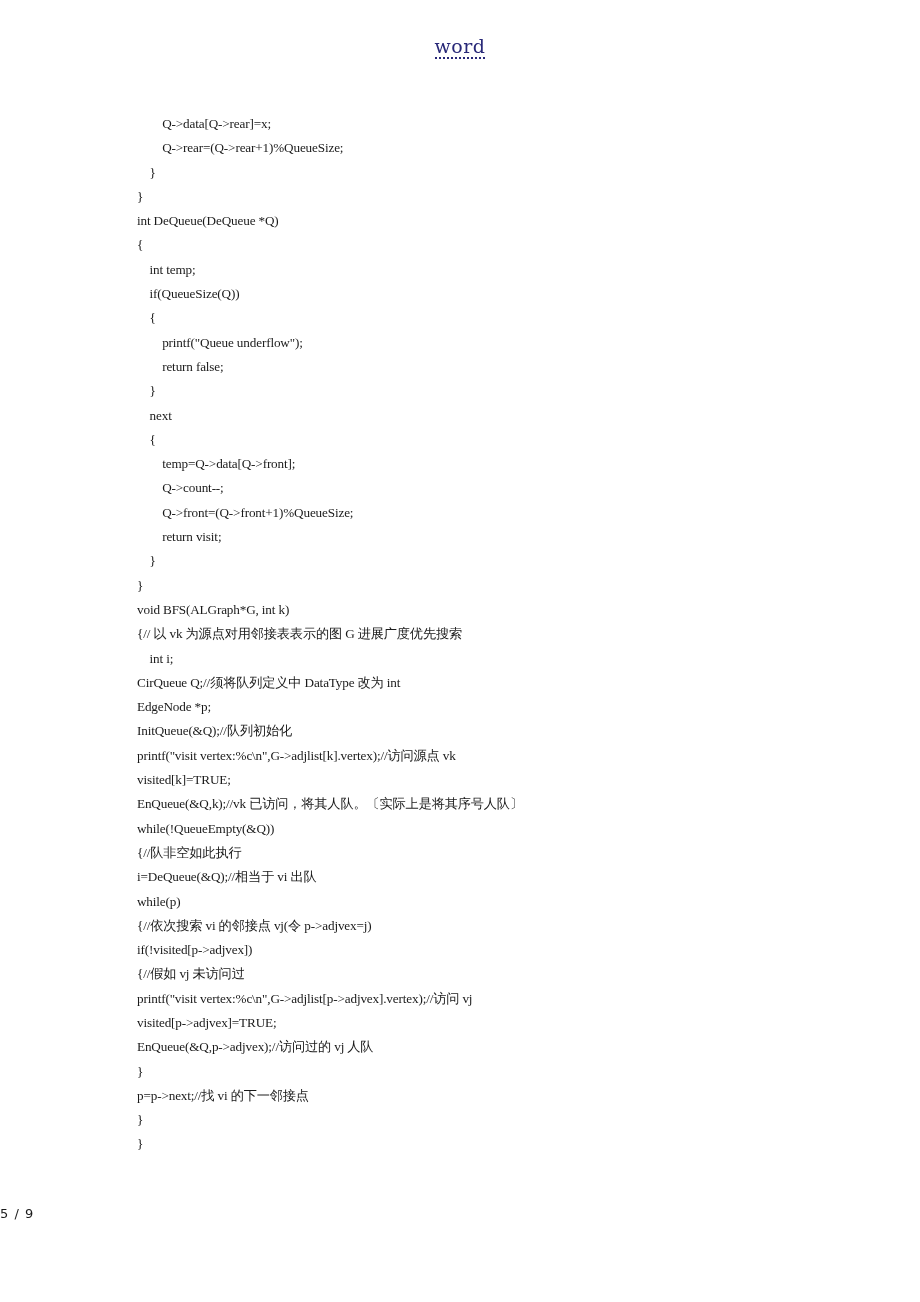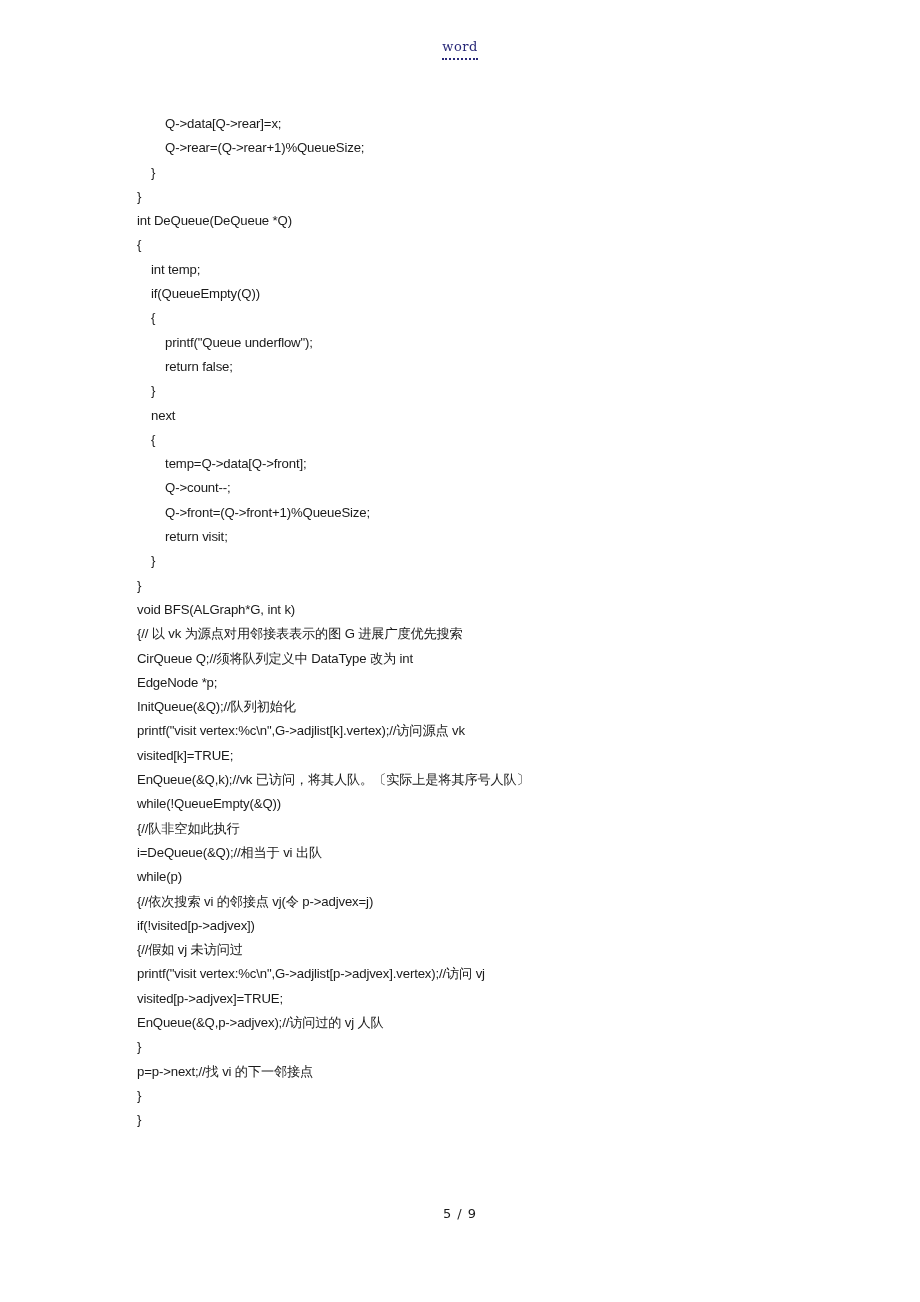--- a/index.html
+++ b/index.html
@@ -22,51 +22,50 @@
   .header {
     position: absolute;
     top: 36px;
     left: 0;
     width: 920px;
     text-align: center;
     height: 28px;
   }
   .header-word {
     font-family: "DejaVu Serif", serif;
-    font-size: 13px;
+    font-size: 19px;
     color: #282878;
     letter-spacing: 0.5px;
     border-bottom: 2px dotted #282878;
     padding-bottom: 1px;
     display: inline-block;
     line-height: 20px;
   }
   
   .code-body {
     position: absolute;
     left: 137px;
     top: 112px;
     width: 700px;
   }
   .code-line {
-    font-family: Liberation Sans, sans-serif;
+    font-family: Liberation Serif, serif;
     font-size: 13.2px;
     line-height: 24.3px;
     color: #1a1a1a;
     white-space: pre;
     letter-spacing: -0.15px;
     height: 24.3px;
   }
   
   .footer {
     position: absolute;
     top: 1203px;
     left: 0;
     width: 920px;
-    text-align: center;
   }
   .footer-pageno {
     font-family: "DejaVu Sans", sans-serif;
     font-size: 13px;
     color: #1a1a1a;
     letter-spacing: 1px;
   }
 </style>
 </head>
 <body>
@@ -78,35 +77,36 @@
   </div>
 
   <div class="code-body">
       <div class="code-line">        Q-&gt;data[Q-&gt;rear]=x;</div>
       <div class="code-line">        Q-&gt;rear=(Q-&gt;rear+1)%QueueSize;</div>
       <div class="code-line">    }</div>
       <div class="code-line">}</div>
       <div class="code-line">int DeQueue(DeQueue *Q)</div>
       <div class="code-line">{</div>
       <div class="code-line">    int temp;</div>
-      <div class="code-line">    if(QueueEmpty(Q))</div>
+      <div class="code-line">    if(QueueSize(Q))</div>
       <div class="code-line">    {</div>
       <div class="code-line">        printf("Queue underflow");</div>
       <div class="code-line">        return false;</div>
       <div class="code-line">    }</div>
       <div class="code-line">    next</div>
       <div class="code-line">    {</div>
       <div class="code-line">        temp=Q-&gt;data[Q-&gt;front];</div>
       <div class="code-line">        Q-&gt;count--;</div>
       <div class="code-line">        Q-&gt;front=(Q-&gt;front+1)%QueueSize;</div>
       <div class="code-line">        return visit;</div>
       <div class="code-line">    }</div>
       <div class="code-line">}</div>
       <div class="code-line">void BFS(ALGraph*G, int k)</div>
       <div class="code-line">{// 以 vk 为源点对用邻接表表示的图 G 进展广度优先搜索</div>
+      <div class="code-line">    int i;</div>
       <div class="code-line">CirQueue Q;//须将队列定义中 DataType 改为 int</div>
       <div class="code-line">EdgeNode *p;</div>
       <div class="code-line">InitQueue(&amp;Q);//队列初始化</div>
       <div class="code-line">printf("visit vertex:%c\n",G-&gt;adjlist[k].vertex);//访问源点 vk</div>
       <div class="code-line">visited[k]=TRUE;</div>
       <div class="code-line">EnQueue(&amp;Q,k);//vk 已访问，将其人队。〔实际上是将其序号人队〕</div>
       <div class="code-line">while(!QueueEmpty(&amp;Q))</div>
       <div class="code-line">{//队非空如此执行</div>
       <div class="code-line">i=DeQueue(&amp;Q);//相当于 vi 出队</div>
       <div class="code-line">while(p)</div>

